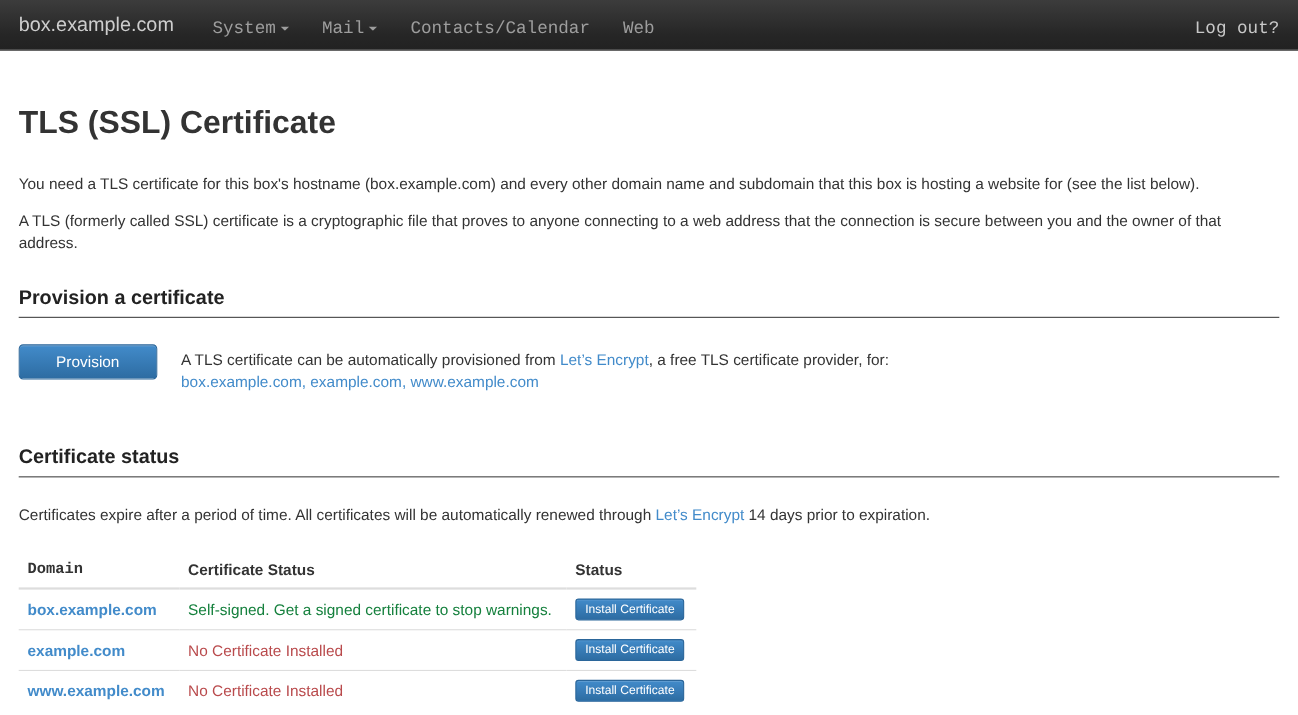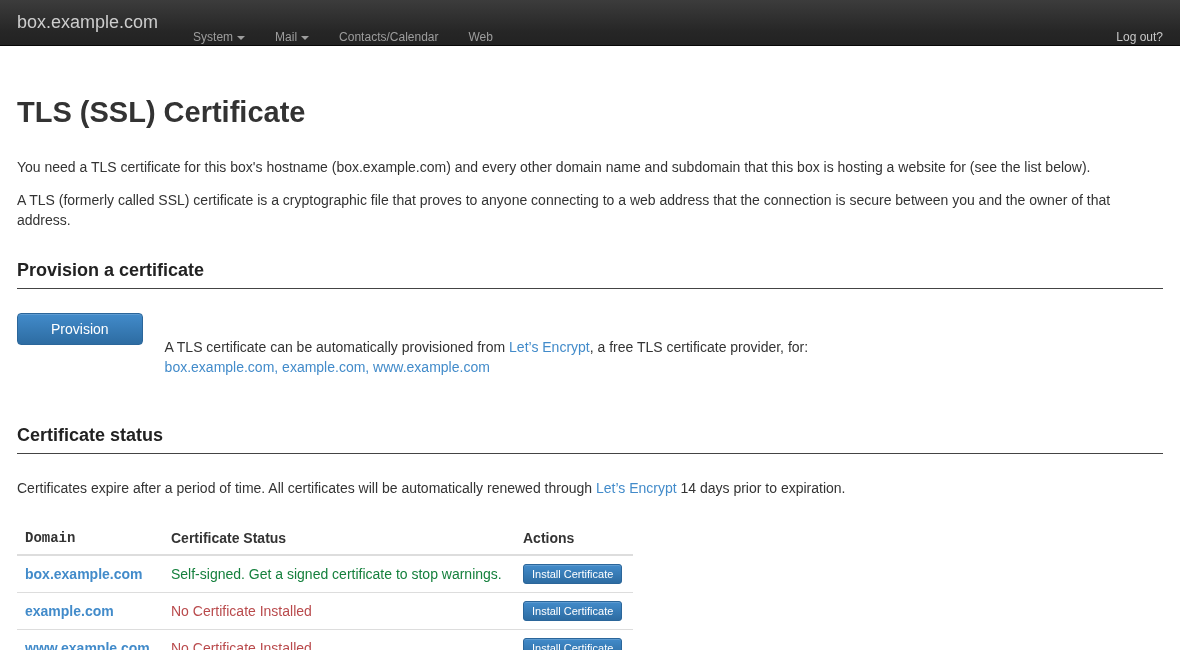--- a/index.html
+++ b/index.html
@@ -25,26 +25,27 @@
     color: #cdcdcd;
     font-size: 18px;
     line-height: 45px;
     text-decoration: none;
     margin-right: 20px;
     cursor: pointer;
   }
   .navbar-nav { display: flex; align-items: stretch; }
   .nav-item {
     color: #9d9d9d;
-    font-size: 12px;
+    font-size: 16px;
     line-height: 45px;
-    padding: 15px 15px;
+    padding: 4px 15px;
     text-decoration: none;
     cursor: pointer;
     white-space: nowrap;
+    font-family: Liberation Mono, monospace;
   }
   .caret {
     display: inline-block;
     width: 0; height: 0;
     margin-left: 4px;
     vertical-align: middle;
     border-top: 4px dashed #9d9d9d;
     border-right: 4px solid transparent;
     border-left: 4px solid transparent;
   }
@@ -95,21 +96,20 @@
     border-radius: 4px;
     padding: 7px 33px;
     min-width: 84px;
     cursor: pointer;
     box-shadow: inset 0 1px 0 rgba(255,255,255,.15);
   }
   .provision-text {
     margin-left: 22px;
     line-height: 20px;
     padding-top: 4px;
-    margin-top: 20px;
   }
 
   
   .status-note { line-height: 20px; margin-bottom: 24px; }
 
   
   table.cert-table {
     border-collapse: collapse;
     width: 616px;
     margin-top: 8px;
@@ -186,21 +186,21 @@
 
   <p class="status-note">
     <span>Certificates expire after a period of time. All certificates will be automatically renewed through </span><a class="link">Let’s Encrypt</a><span> 14 days prior to expiration.</span>
   </p>
 
   <table class="cert-table">
     <thead>
       <tr>
         <th class="col-domain">Domain</th>
         <th class="col-status">Certificate Status</th>
-        <th class="col-actions">Actions</th>
+        <th class="col-actions">Status</th>
       </tr>
     </thead>
     <tbody>
       <tr>
         <td><a class="domain-link">box.example.com</a></td>
         <td><span class="status-warning">Self-signed. Get a signed certificate to stop warnings.</span></td>
         <td><button class="btn-install">Install Certificate</button></td>
       </tr>
       <tr>
         <td><a class="domain-link">example.com</a></td>

